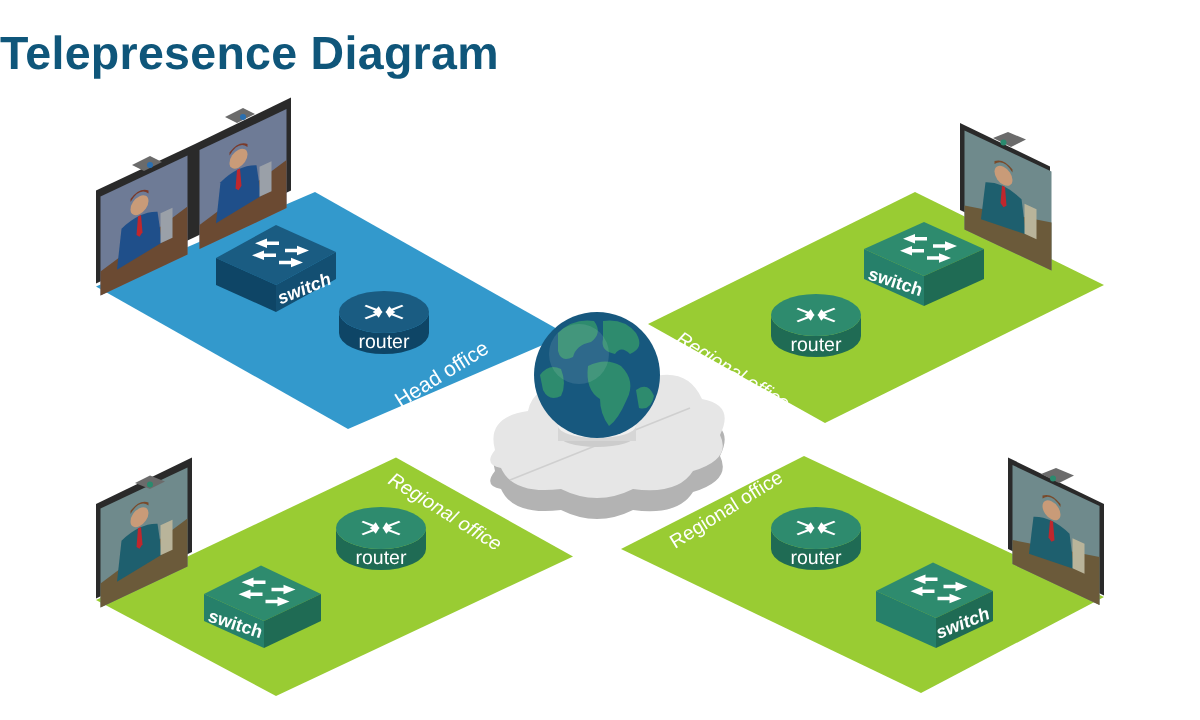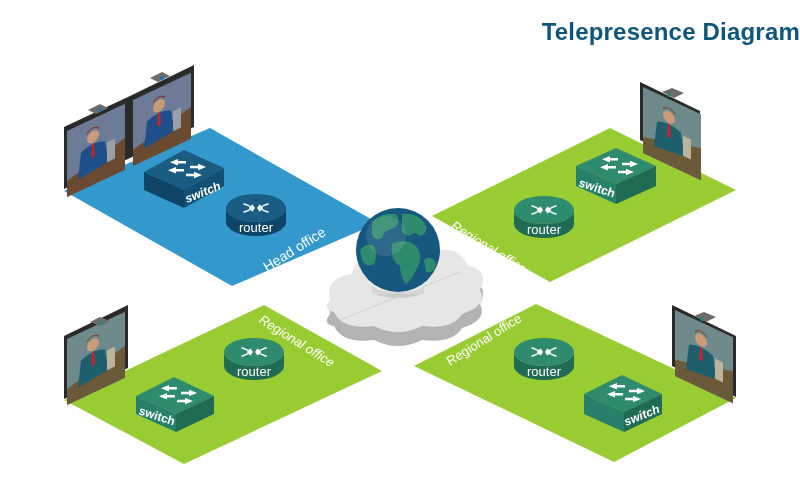--- a/index.html
+++ b/index.html
@@ -1,17 +1,17 @@
 <!DOCTYPE html>
 <html><head>
 <meta charset="utf-8">
 <style>
   html, body { margin: 0; padding: 0; background: #ffffff; }
   body { width: 800px; height: 480px; overflow: hidden; position: relative; font-family: "Liberation Sans", sans-serif; }
-  #title { position: absolute; left: 0; top: 18px; width: 800px; text-align: right; font-size: 24px; font-weight: bold; color: #0f567a; letter-spacing: 0.2px; }
+  #title { position: absolute; left: 0; top: 18px; width: 800px; text-align: left; font-size: 31px; font-weight: bold; color: #0f567a; letter-spacing: 0.2px; }
   svg#scene { position: absolute; left: 0; top: 0; }
   .lbl { font-family: "Liberation Sans", sans-serif; fill: #ffffff; }
 </style>
 </head>
 <body>
 
 <div id="title">Telepresence Diagram</div>
 
 <svg id="scene" width="800" height="480" viewBox="0 0 800 480">
   <defs>

